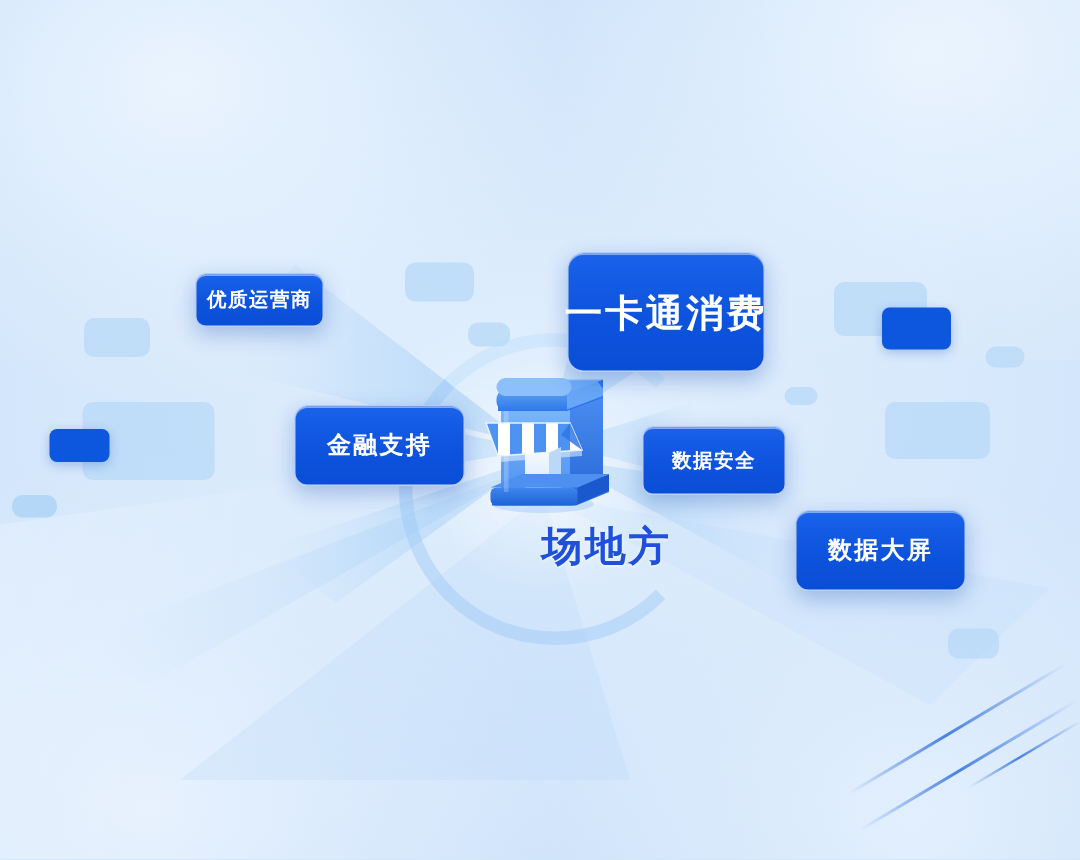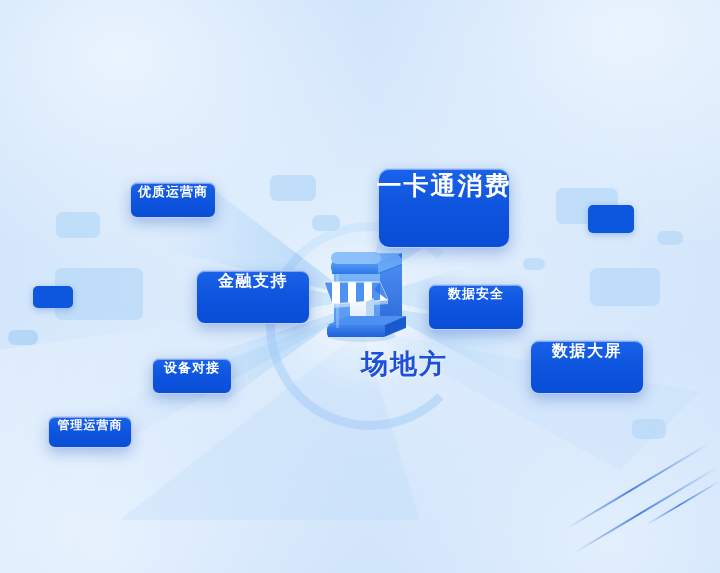--- a/index.html
+++ b/index.html
@@ -50,21 +50,21 @@
     background:radial-gradient(closest-side,rgba(255,255,255,.55) 0%,rgba(255,255,255,0) 70%);}
   #shopwrap{position:absolute;left:14px;top:2px;width:102px;height:104px;}
   #center-label{
     position:absolute;left:-22px;top:110px;width:174px;text-align:right;
     font-size:27px;font-weight:bold;color:#1e50dc;letter-spacing:2px;
     text-shadow:0 1px 2px rgba(255,255,255,.85);
   }
 
   
   .chip{
-    position:absolute;display:flex;align-items:flex-start;justify-content:center;
+    position:absolute;display:flex;align-items:center;justify-content:center;
     background:linear-gradient(180deg,#1a62ea 0%,#0d53dd 55%,#0a4ed6 100%);
     color:#ffffff;font-weight:bold;text-align:center;
     border-radius:8px;border:1px solid rgba(255,255,255,.70);
     box-shadow:0 5px 14px rgba(16,70,180,.30), 0 1px 0 rgba(255,255,255,.45) inset;
     letter-spacing:1px;white-space:nowrap;
   }
   .chip.big{font-size:25px;border-radius:11px;letter-spacing:2px;}
   .chip.mid{font-size:16px;border-radius:9px;letter-spacing:1.5px;}
   .chip.sml{font-size:13px;border-radius:7px;letter-spacing:1px;}
 
@@ -249,21 +249,15 @@
   </div>
 
   <div class="chip mid" id="chip-dapin">
     <span>数据大屏</span>
   </div>
 
   <div class="chip sml" id="chip-youzhi">
     <span>优质运营商</span>
   </div>
 
-  <div class="chip sml" id="chip-shebei">
-    <span>设备对接</span>
-  </div>
-
-  <div class="chip sml" id="chip-guanli">
-    <span>管理运营商</span>
-  </div>
+
 
 </div>
 
 </body></html>

